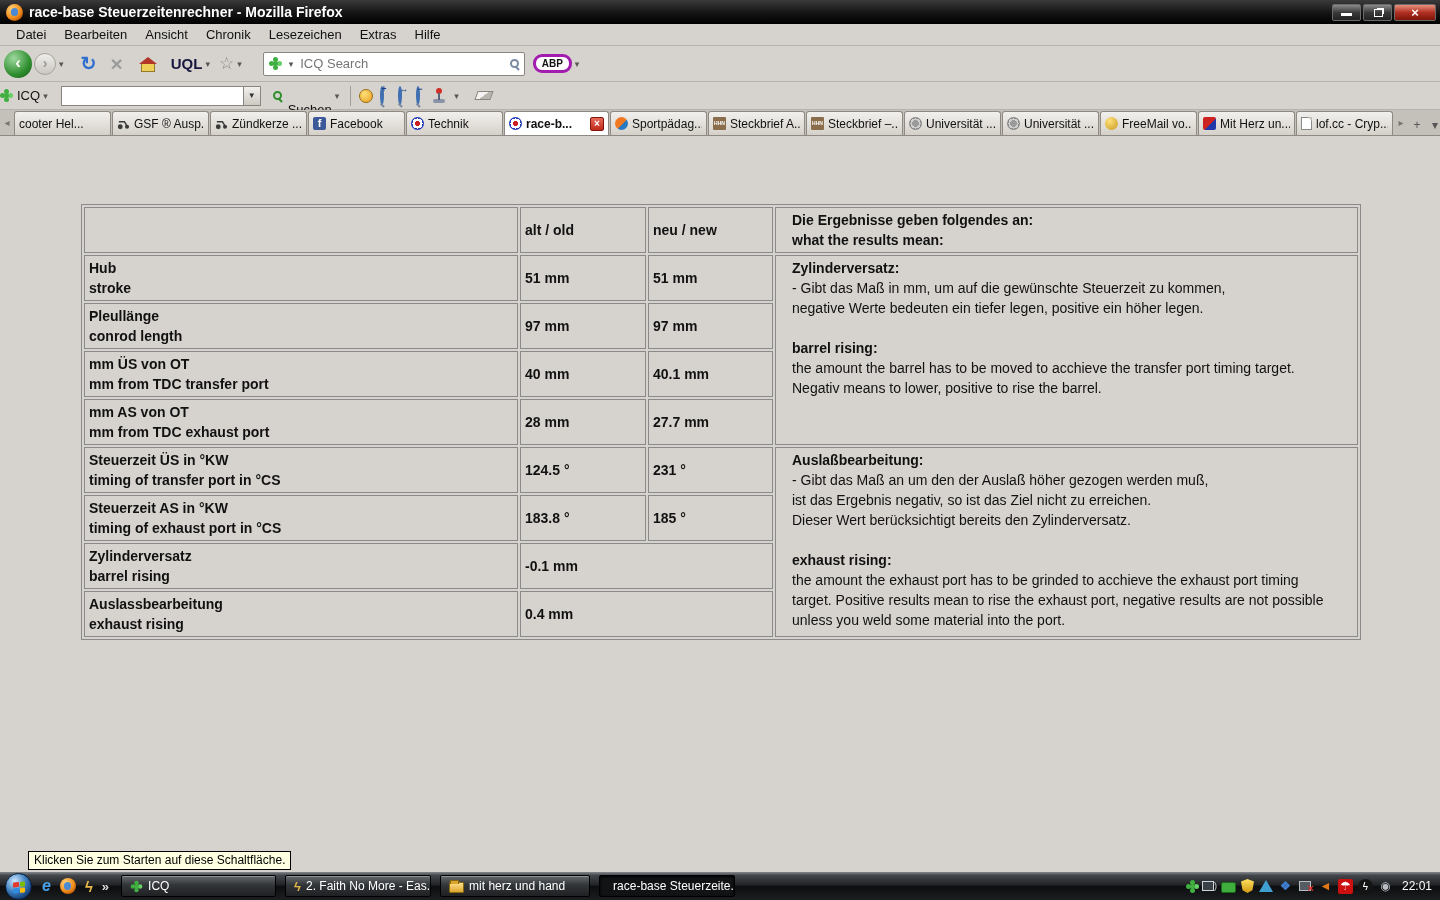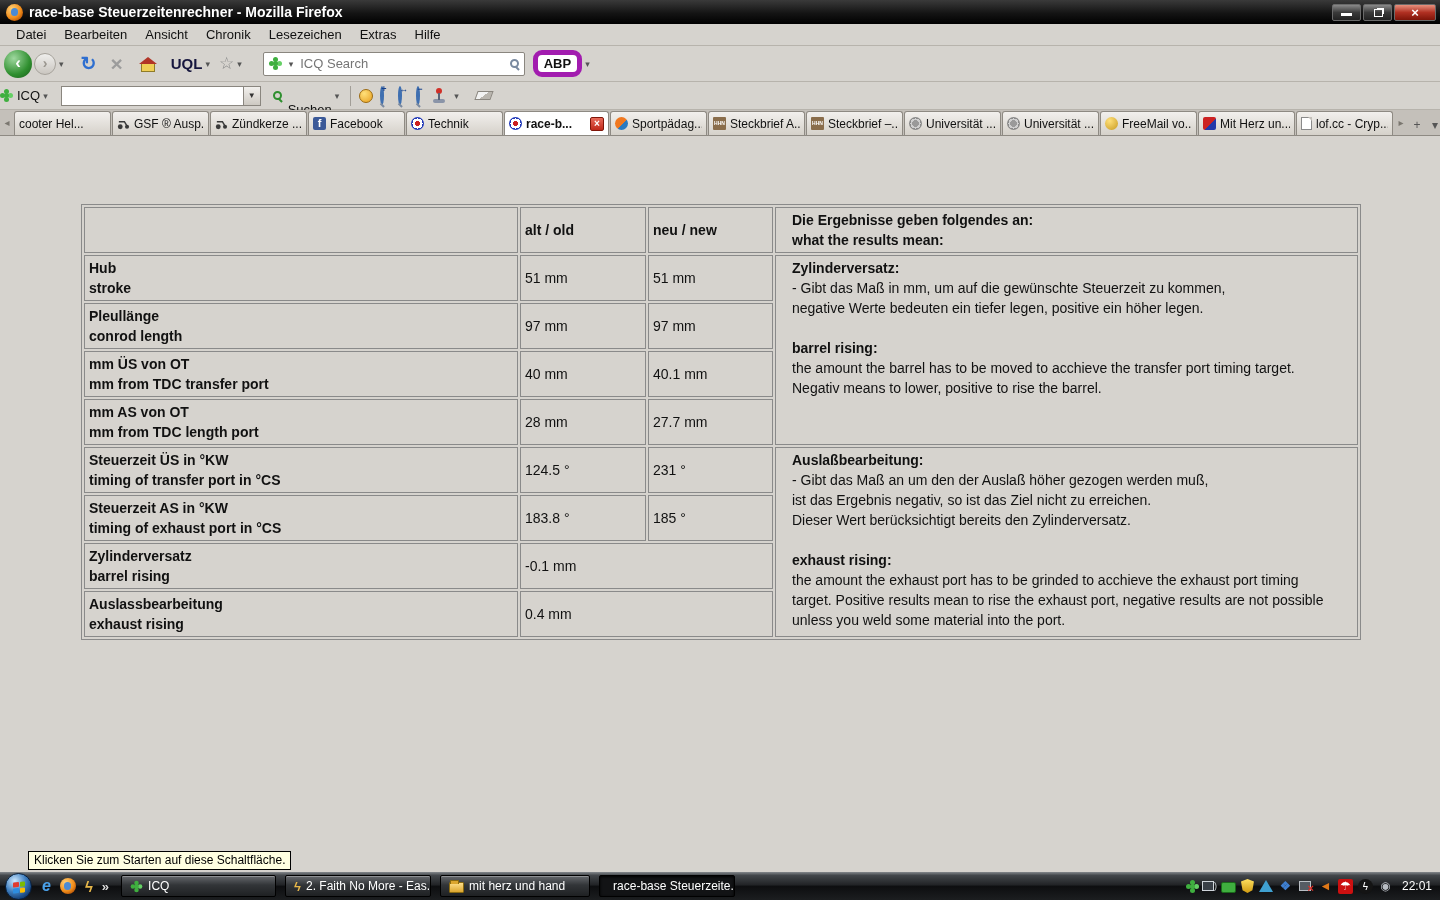--- a/index.html
+++ b/index.html
@@ -48,21 +48,21 @@
   .locbar input { flex:1; border:none; outline:none; font-size:13px; color:#111; font-family:"Liberation Sans",sans-serif; background:transparent; }
   .star { color:#8a8a8a; font-size:17px; margin-left:6px; }
   .searchbox { width:262px; height:24px; margin-left:18px; background:#fff; border:1px solid #8a867f; border-radius:2px;
     display:flex; align-items:center; padding:0 5px; gap:4px; }
   .flower { width:5px; height:5px; background:#3faf3f; border-radius:50%; position:relative; margin:0 4px;
     box-shadow:0 -4px 0 #3faf3f, 0 4px 0 #3faf3f, -4px 0 0 #3faf3f, 4px 0 0 #65d065; }
   .searchbox input { flex:1; border:none; outline:none; font-size:13px; color:#000000; font-family:"Liberation Sans",sans-serif; }
   .mag { width:9px; height:9px; border:2px solid #7a8aa0; border-radius:50%; position:relative; flex:none; }
   .mag::after { content:""; position:absolute; width:2px; height:5px; background:inherit; background:none; border-left:2px solid #7a8aa0; transform:rotate(-45deg); bottom:-4px; right:-3px; }
   .mag.green, .mag.green::after { border-color:#2f8f2f; }
-  .abp { margin-left:8px; background:#fff; border:5px solid #a21caf; border-radius:9px; font-weight:bold; font-size:13px; padding:1px 6px; color:#111; }
+  .abp { margin-left:8px; background:#fff; border:3px solid #a21caf; border-radius:9px; font-weight:bold; font-size:10px; padding:1px 6px; color:#111; }
 
   
   .icqbar { position:absolute; left:0; top:82px; width:1440px; height:28px; background:#d6d3ce;
     display:flex; align-items:center; border-bottom:1px solid #b7b3ac; font-size:13px; }
   .icq-label { margin-left:4px; color:#111; }
   .combo { width:200px; height:20px; background:#fff; border:1px solid #8a867f; margin-left:10px; display:flex; }
   .combo input { flex:1; border:none; outline:none; font-family:"Liberation Sans",sans-serif; }
   .combo .drop { width:17px; background:linear-gradient(#f2f0ed,#cdc9c2); border-left:1px solid #8a867f; color:#333; font-size:8px; text-align:center; line-height:18px; }
   .toolbar-sep { width:1px; height:20px; background:#a29e97; margin:0 8px; }
   .smiley { width:14px; height:14px; border-radius:50%; background:radial-gradient(circle at 35% 30%,#ffe07a,#e8a020); border:1px solid #9c6a10; }
@@ -110,21 +110,21 @@
   .logo .tag { position:absolute; left:46px; top:31px; font-size:7px; font-weight:bold; color:#c01818; border-bottom:1px solid #c01818; padding-bottom:1px; }
   .logo .site { position:absolute; right:4px; bottom:1px; font-size:5px; color:#c01818; }
   .page-title { font-size:24px; font-weight:bold; color:#111; margin-left:10px; }
 
   
   .timing-table { position:absolute; left:81px; top:68px; border-collapse:separate; border-spacing:2px;
     border:1px solid #8a8a8a; font-size:14px; color:#111; table-layout:fixed; }
   .timing-table td { border:1px solid #8a8a8a; padding:2px 4px; vertical-align:middle; }
   .timing-table .c { text-align:left; font-weight:bold; }
   .timing-table .lblcell div { font-weight:bold; line-height:20px; }
-  .timing-table .valcell { font-weight:normal; vertical-align:middle;margin-top:8px; }
+  .timing-table .valcell { font-weight:bold; vertical-align:middle;margin-top:8px; }
   .timing-table .infocell { vertical-align:top; padding:2px 16px; line-height:20px; }
   .timing-table .infocell .b { font-weight:bold; }
   .timing-table .sp { height:20px; }
 
   
   .tooltip { position:absolute; left:28px; top:851px; background:#ffffe1; border:1px solid #000;
     font-size:12px; padding:1px 5px 2px; color:#000; white-space:nowrap; z-index:5; }
 
   
   .taskbar { position:absolute; left:0; top:872px; width:1440px; height:28px;
@@ -357,21 +357,21 @@
       <td class="lblcell">
             <div>mm ÜS von OT</div>
             <div>mm from TDC transfer port</div>
           </td>
       <td class="valcell">40 mm</td>
       <td class="valcell">40.1 mm</td>
     </tr>
     <tr style="height:46px">
       <td class="lblcell">
             <div>mm AS von OT</div>
-            <div>mm from TDC length port</div>
+            <div>mm from TDC exhaust port</div>
           </td>
       <td class="valcell">28 mm</td>
       <td class="valcell">27.7 mm</td>
     </tr>
     <tr style="height:46px">
       <td class="lblcell">
             <div>Steuerzeit ÜS in °KW</div>
             <div>timing of transfer port in °CS</div>
           </td>
       <td class="valcell">124.5 °</td>

